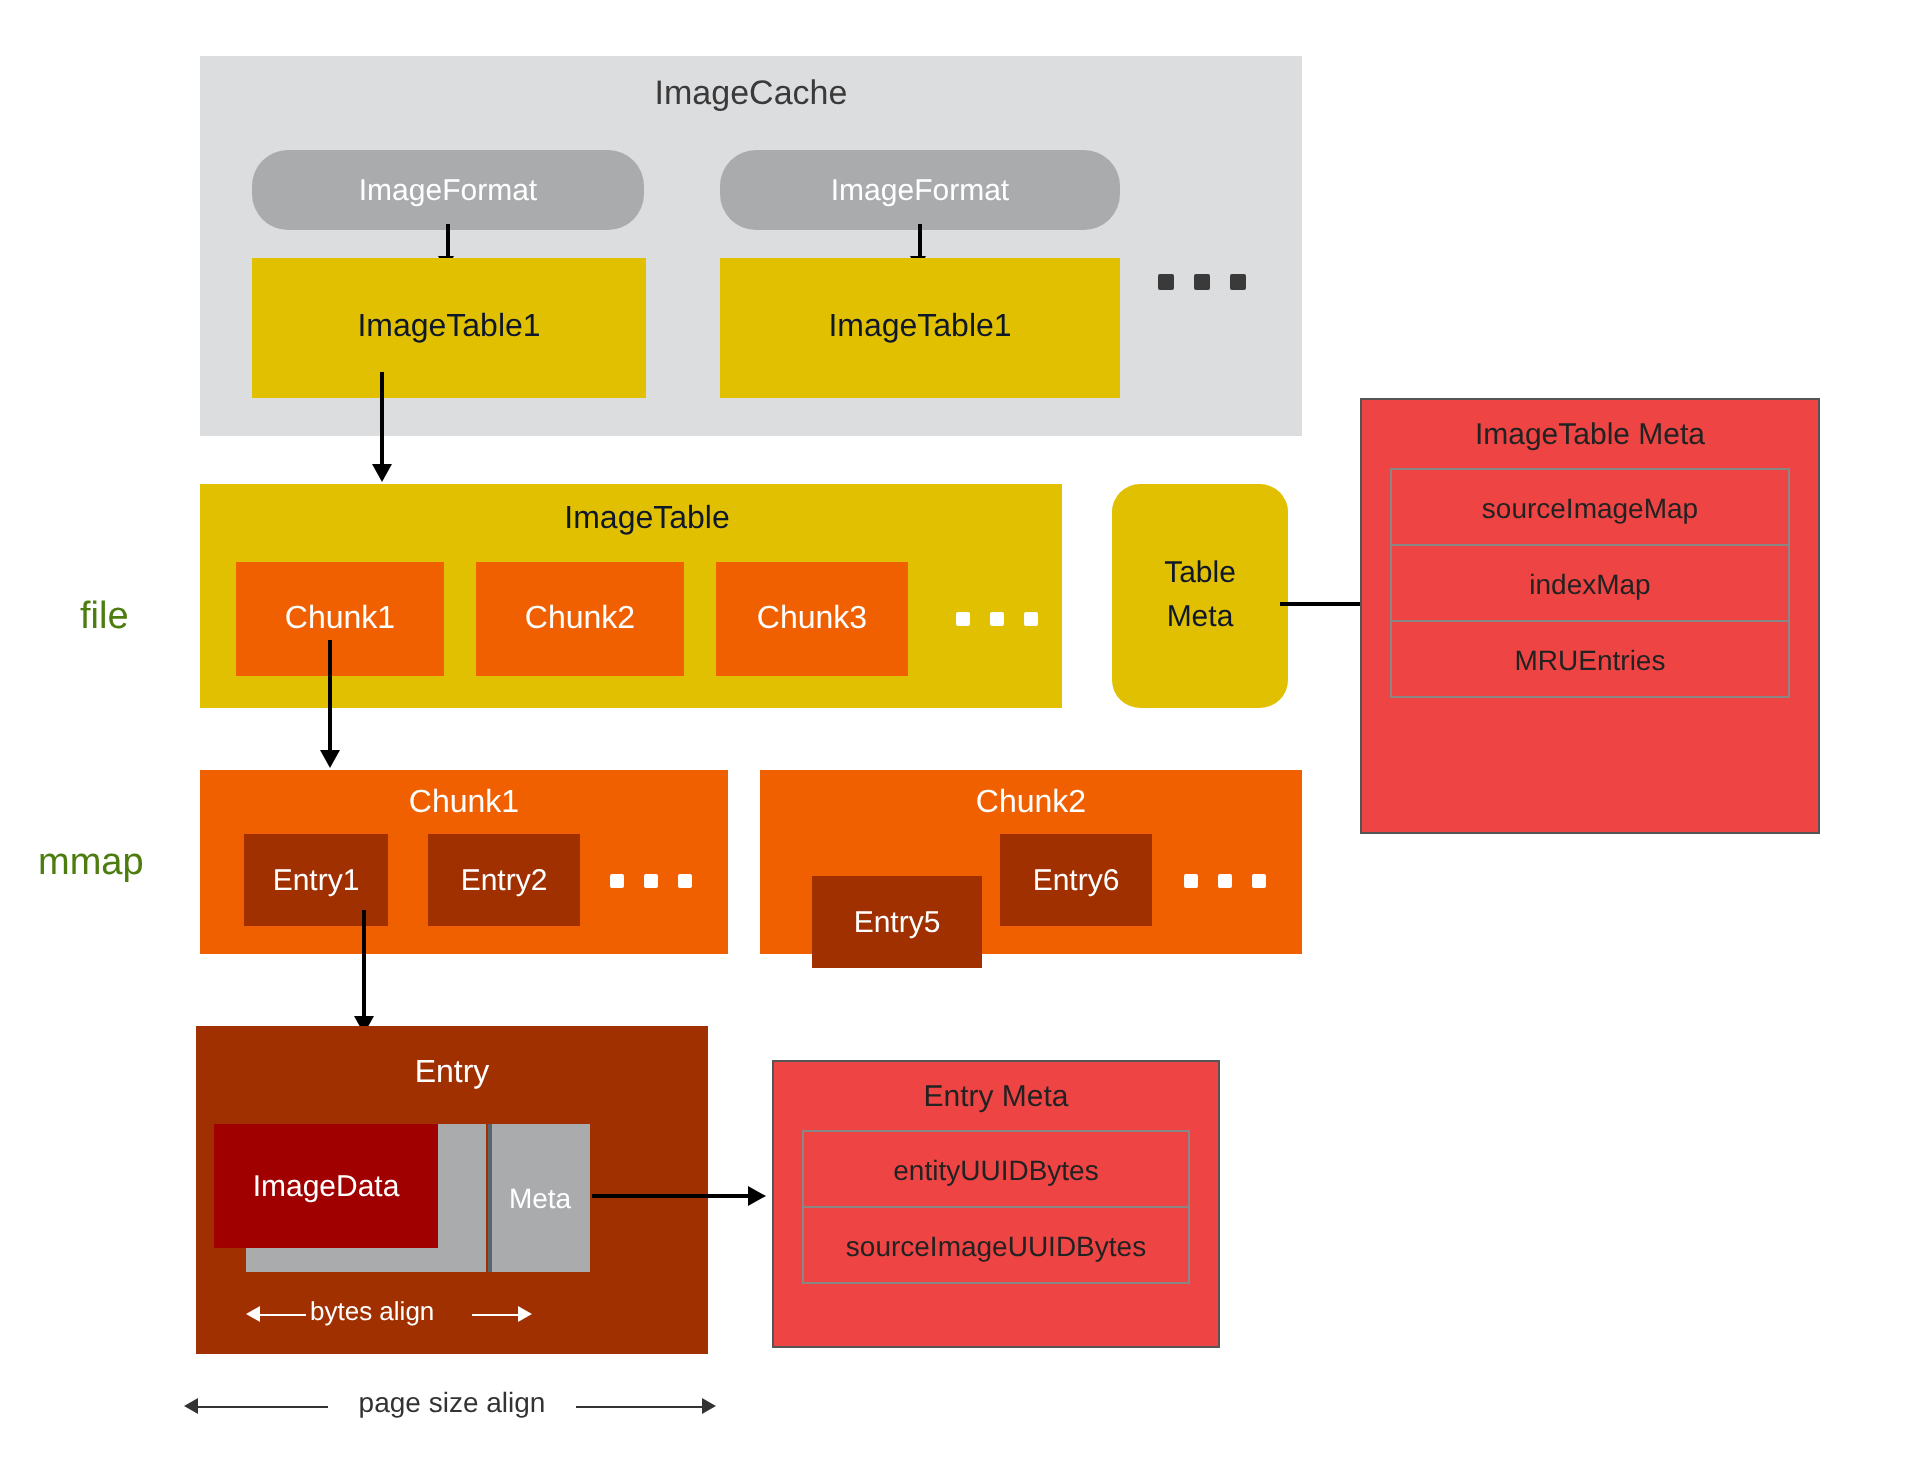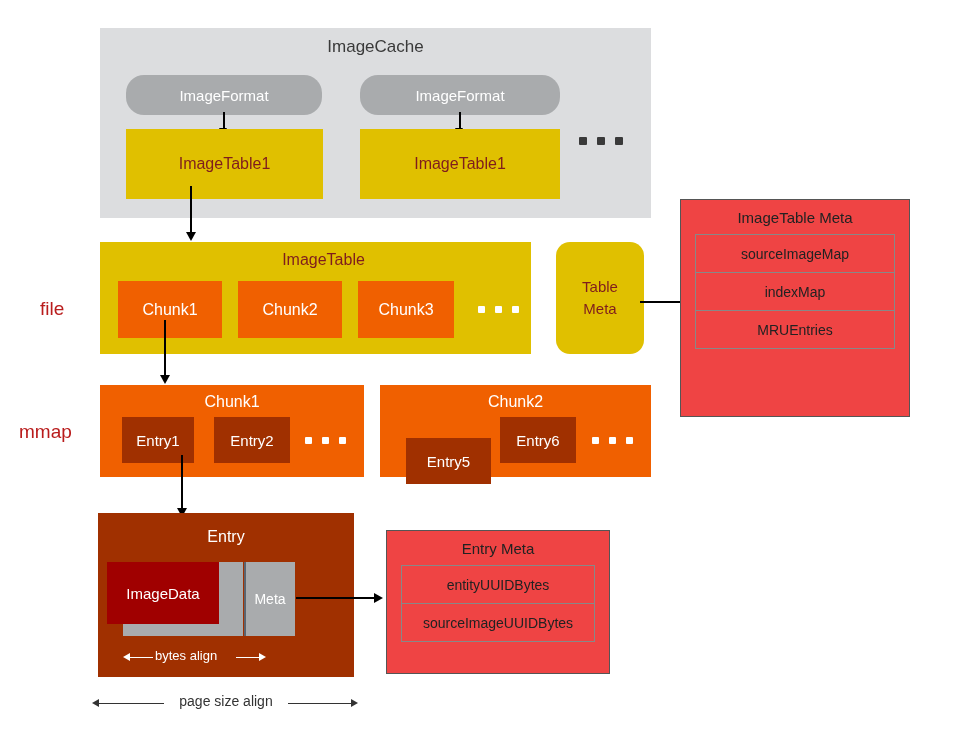--- a/index.html
+++ b/index.html
@@ -8,28 +8,28 @@
     font-family:"Liberation Sans",sans-serif;overflow:hidden;
   }
   .abs{position:absolute;}
   .ctr{display:flex;align-items:center;justify-content:center;text-align:center;}
 
   
   #imagecache-panel{left:100px;top:28px;width:551px;height:190px;background:#dcdddf;}
   .panel-title{position:absolute;left:0;right:0;top:9px;font-size:17px;color:#3a3a3a;text-align:center;}
 
   .pill{background:#a9abad;border-radius:18px;color:#ffffff;font-size:15px;}
-  .yellow{background:#e0c000;color:#7f1d1d;}
+  .yellow{background:#e0c000;color:#0f172a;}
   .orange{background:#f06000;color:#ffffff;}
   .darkred{background:#a03000;color:#ffffff;}
   .imagedata{background:#a00000;color:#ffffff;}
   .graystrip{background:#a9abad;color:#ffffff;}
 
   
-  .rowlabel{font-size:19px;color:#b91c1c;}
+  .rowlabel{font-size:19px;color:#4d7c0f;}
 
   
   .metabox{background:#ef4444;border:1px solid #555;}
   .metabox .mtitle{font-size:15px;color:#222;text-align:center;padding-top:9px;}
   .mtable{margin:8px 14px 12px 14px;border:1px solid #888;}
   .mrow{height:37px;border-bottom:1px solid #888;font-size:14px;color:#222;
         display:flex;align-items:center;justify-content:center;}
   .mrow:last-child{border-bottom:none;}
 
   

